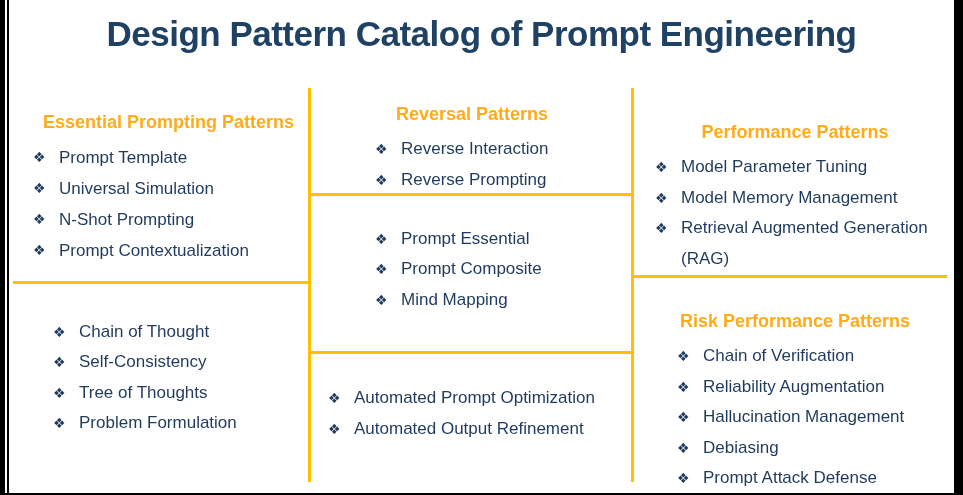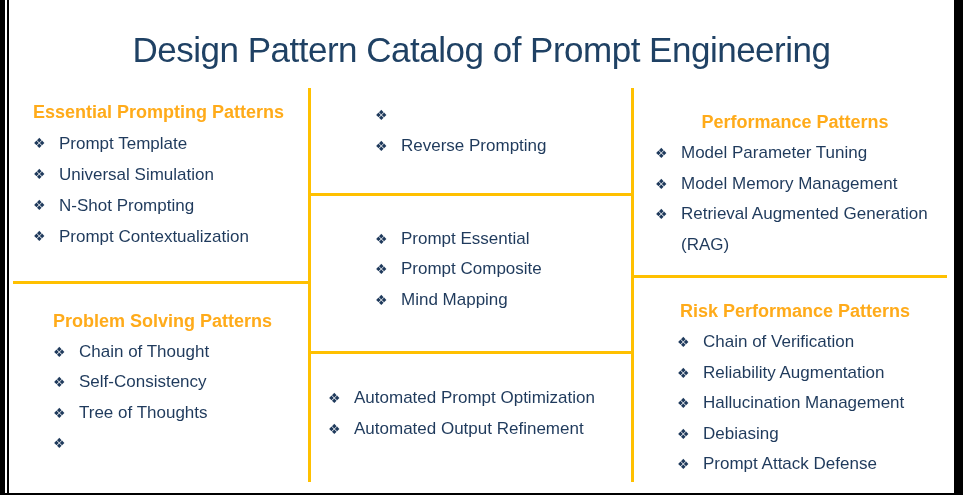--- a/index.html
+++ b/index.html
@@ -11,38 +11,38 @@
 
   
   .edge { position:absolute; background:var(--frame); }
   #edge-left-bar  { left:0; top:0; width:5px; height:495px; }
   #edge-left-line { left:7px; top:0; width:2px; height:495px; }
   #edge-right-bar { left:954px; top:0; width:9px; height:495px; }
   #edge-bottom-line { left:0; top:493px; width:963px; height:2px; }
 
   
   #page-title {
-    position:absolute; left:14px; right:14px; top:12px; margin:16px;
-    text-align:center; font-size:35px; font-weight:normal; color:var(--title);
+    position:absolute; left:14px; right:14px; top:12px; margin:0;
+    text-align:center; font-size:35px; font-weight:bold; color:var(--title);
     letter-spacing:-0.5px; line-height:44px;
   }
 
   
   .vline { position:absolute; width:3px; background:var(--line); }
   .hline { position:absolute; height:3px; background:var(--line); }
   #v-divider-1 { left:308px; top:88px; height:394px; }
   #v-divider-2 { left:631px; top:88px; height:394px; }
   #h-divider-left  { top:281px; left:13px;  width:296px; }
   #h-divider-mid-1 { top:193px; left:308px; width:326px; }
   #h-divider-mid-2 { top:351px; left:308px; width:326px; }
   #h-divider-right { top:275px; left:631px; width:316px; }
 
   
   .box { position:absolute; }
-  .box h2 { margin:0; font-size:18px; font-weight:bold; line-height:20px; color:var(--heading); }
+  .box h2 { margin:10px; font-size:18px; font-weight:bold; line-height:20px; color:var(--heading); }
   .box.centered h2 { text-align:center; }
   .box ul { list-style:none; margin:6px 0 0 0; padding:0; color:var(--body); font-size:17px; }
   .box li { display:flex; align-items:flex-start; }
   .bullet { flex:0 0 26px; width:26px; color:var(--body); font-size:14px;
             font-family:"DejaVu Sans", sans-serif; }
   .item-text { flex:1 1 auto; }
 
   #sec-essential        { left:33px;  top:102px; width:276px; }
   #sec-essential ul     { line-height:31px; }
   #sec-problem-solving  { left:53px;  top:311px; width:260px; }
@@ -98,47 +98,49 @@
     </li>
 
     <li>
       <span class="bullet">❖</span>
       <span class="item-text">Prompt Contextualization</span>
     </li>
   </ul>
   </section>
 
   <section class="box" id="sec-problem-solving">
-    <h2>Problem Solving Patterns</h2>
     <ul>
     <li>
       <span class="bullet">❖</span>
       <span class="item-text">Chain of Thought</span>
     </li>
 
     <li>
       <span class="bullet">❖</span>
       <span class="item-text">Self-Consistency</span>
     </li>
 
     <li>
       <span class="bullet">❖</span>
       <span class="item-text">Tree of Thoughts</span>
     </li>
 
     <li>
       <span class="bullet">❖</span>
+      <span class="item-text">Problem Formulation</span>
     </li>
   </ul>
   </section>
 
   <section class="box centered" id="sec-reversal">
-    <ul>
-    <li>
-      <span class="bullet">❖</span>
+    <h2>Reversal Patterns</h2>
+    <ul>
+    <li>
+      <span class="bullet">❖</span>
+      <span class="item-text">Reverse Interaction</span>
     </li>
 
     <li>
       <span class="bullet">❖</span>
       <span class="item-text">Reverse Prompting</span>
     </li>
   </ul>
   </section>
 
   <section class="box centered" id="sec-structure">

